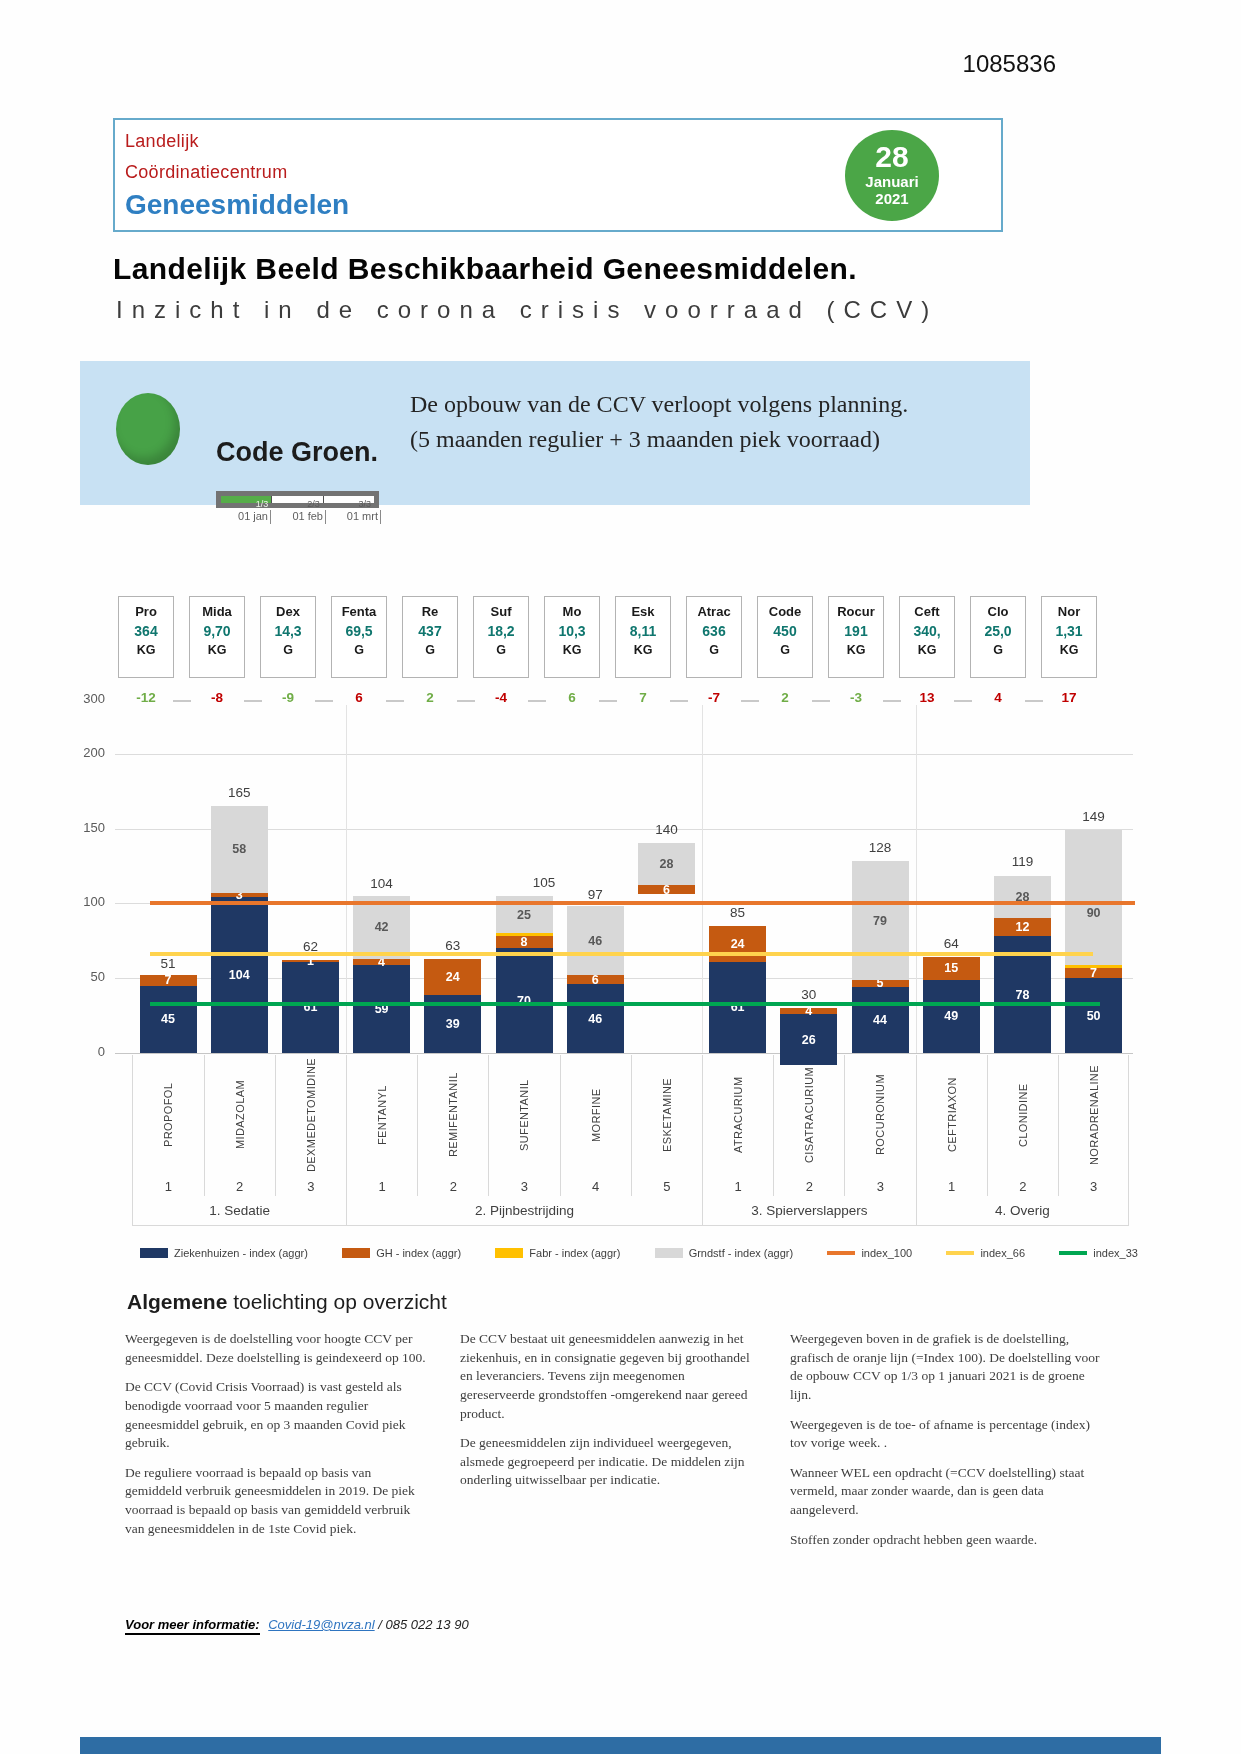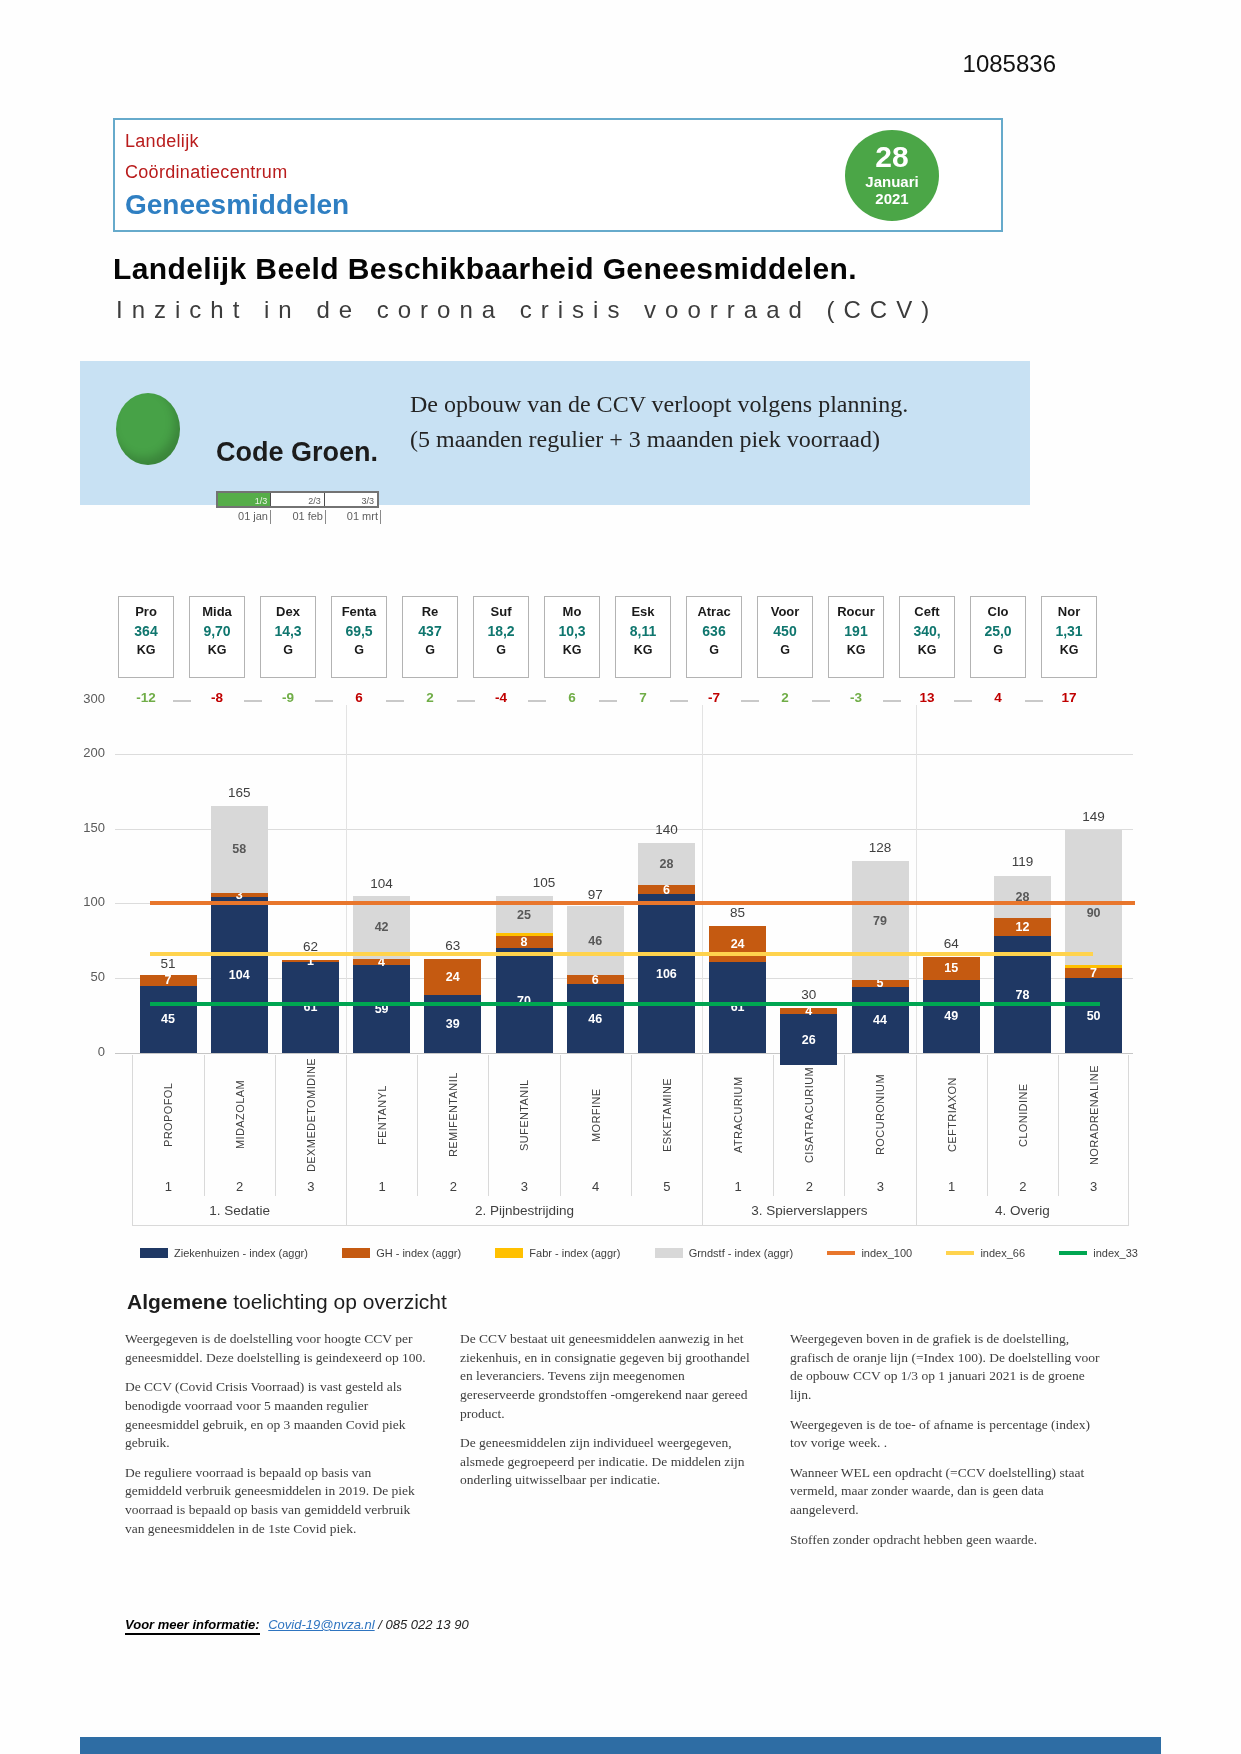--- a/index.html
+++ b/index.html
@@ -17,21 +17,21 @@
   .date-day{font-size:30px;font-weight:bold;margin-top:11px;line-height:32px;}
   .date-month,.date-year{font-size:15px;font-weight:bold;line-height:17px;}
   .main-title{left:113px;top:252px;font-size:30px;font-weight:800;color:#050505;letter-spacing:.4px;}
   .subtitle{left:116px;top:296px;font-size:24px;color:#3c3c3c;letter-spacing:9px;white-space:nowrap;}
   
   .banner{left:80px;top:361px;width:950px;height:144px;background:#c8e1f3;}
   .status-circle{position:absolute;left:36px;top:32px;width:64px;height:72px;border-radius:50%;
                  background:#47a247;box-shadow:inset -5px -7px 10px rgba(0,0,0,.18);}
   .code-label{position:absolute;left:136px;top:76px;font-size:27px;font-weight:bold;color:#1c1c1c;}
   .progress-track{position:absolute;left:136px;top:130px;width:163px;height:17px;display:flex;
-                  border:2px solid #737373;background:#fff;box-sizing:border-box;}
+                  border:5px solid #737373;background:#fff;box-sizing:border-box;}
   .p-cell{flex:1;border-right:1px solid #4d4d4d;font-size:9px;color:#5a5a5a;text-align:right;
           padding:3px 3px 0 0;box-sizing:border-box;}
   .p-cell:last-child{border-right:none;}
   .p-cell.filled{background:#56ad49;color:#eef5ea;}
   .progress-dates{position:absolute;left:136px;top:149px;display:flex;}
   .p-date{width:55px;text-align:right;font-size:11px;color:#5f5f5f;border-right:1px solid #8a8a8a;
           padding-right:2px;height:14px;box-sizing:border-box;}
   .banner-msg{position:absolute;left:330px;top:26px;font-family:"Liberation Serif",serif;
               font-size:24px;color:#242424;line-height:35px;}
   
@@ -162,21 +162,21 @@
         <div class="stock-name">Esk</div>
         <div class="stock-value">8,11</div>
         <div class="stock-unit">KG</div>
       </div>
       <div class="stock-box" style="left: 686px;">
         <div class="stock-name">Atrac</div>
         <div class="stock-value">636</div>
         <div class="stock-unit">G</div>
       </div>
       <div class="stock-box" style="left: 757px;">
-        <div class="stock-name">Voor</div>
+        <div class="stock-name">Code</div>
         <div class="stock-value">450</div>
         <div class="stock-unit">G</div>
       </div>
       <div class="stock-box" style="left: 828px;">
         <div class="stock-name">Rocur</div>
         <div class="stock-value">191</div>
         <div class="stock-unit">KG</div>
       </div>
       <div class="stock-box" style="left: 899px;">
         <div class="stock-name">Ceft</div>
@@ -289,23 +289,20 @@
       <div class="bar-seg" style="left: 566.7px; top: 984.161px; width: 57px; height: 68.839px; background: rgb(31, 56, 100);">
         <div class="seg-label" style="color: rgb(255, 255, 255);">46</div>
       </div>
       <div class="bar-seg" style="left: 566.7px; top: 975.182px; width: 57px; height: 8.979px; background: rgb(197, 90, 17);">
         <div class="seg-label" style="color: rgb(255, 255, 255);">6</div>
       </div>
       <div class="bar-seg" style="left: 566.7px; top: 906.343px; width: 57px; height: 68.839px; background: rgb(216, 216, 216);">
         <div class="seg-label" style="color: rgb(89, 89, 89);">46</div>
       </div>
       <div class="bar-total" style="left: 563.2px; top: 886.84px;">97</div>
-      <div class="bar-seg" style="left: 637.9px; top: 894.371px; width: 57px; height: 158.629px; background: rgb(31, 56, 100);">
-        <div class="seg-label" style="color: rgb(255, 255, 255);">106</div>
-      </div>
       <div class="bar-seg" style="left: 637.9px; top: 885.392px; width: 57px; height: 8.979px; background: rgb(197, 90, 17);">
         <div class="seg-label" style="color: rgb(255, 255, 255);">6</div>
       </div>
       <div class="bar-seg" style="left: 637.9px; top: 843.49px; width: 57px; height: 41.902px; background: rgb(216, 216, 216);">
         <div class="seg-label" style="color: rgb(89, 89, 89);">28</div>
       </div>
       <div class="bar-total" style="left: 634.4px; top: 822.49px;">140</div>
       <div class="bar-seg" style="left: 709.1px; top: 961.713px; width: 57px; height: 91.2865px; background: rgb(31, 56, 100);">
         <div class="seg-label" style="color: rgb(255, 255, 255);">61</div>
       </div>

